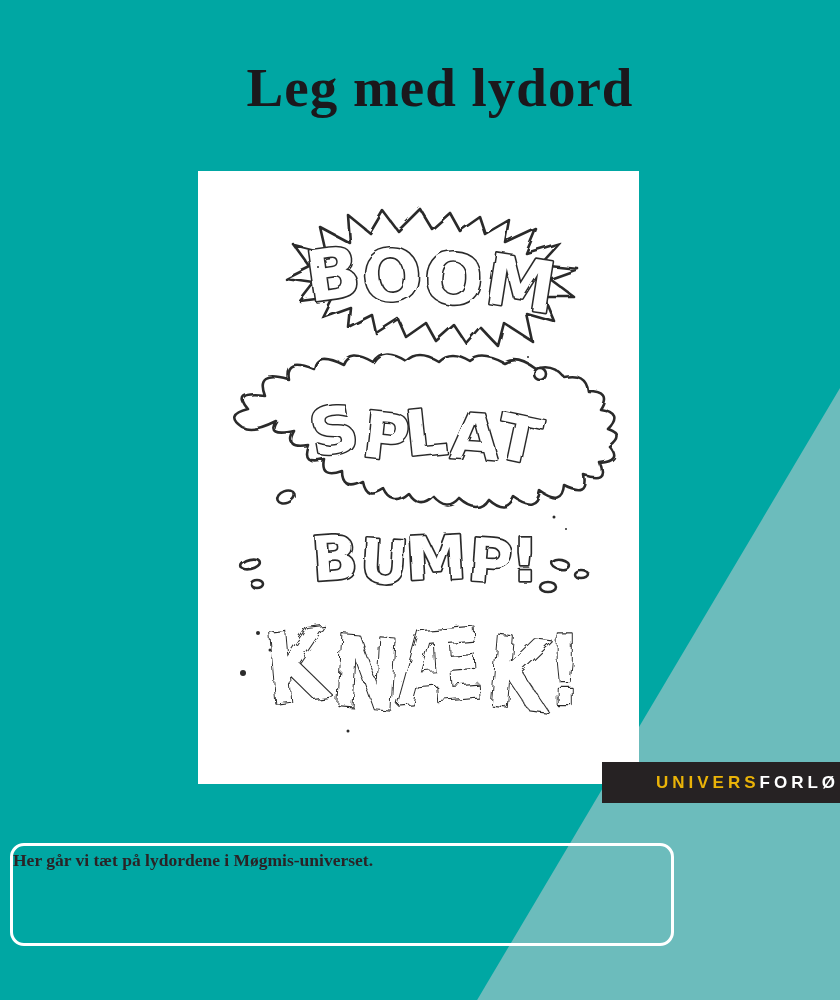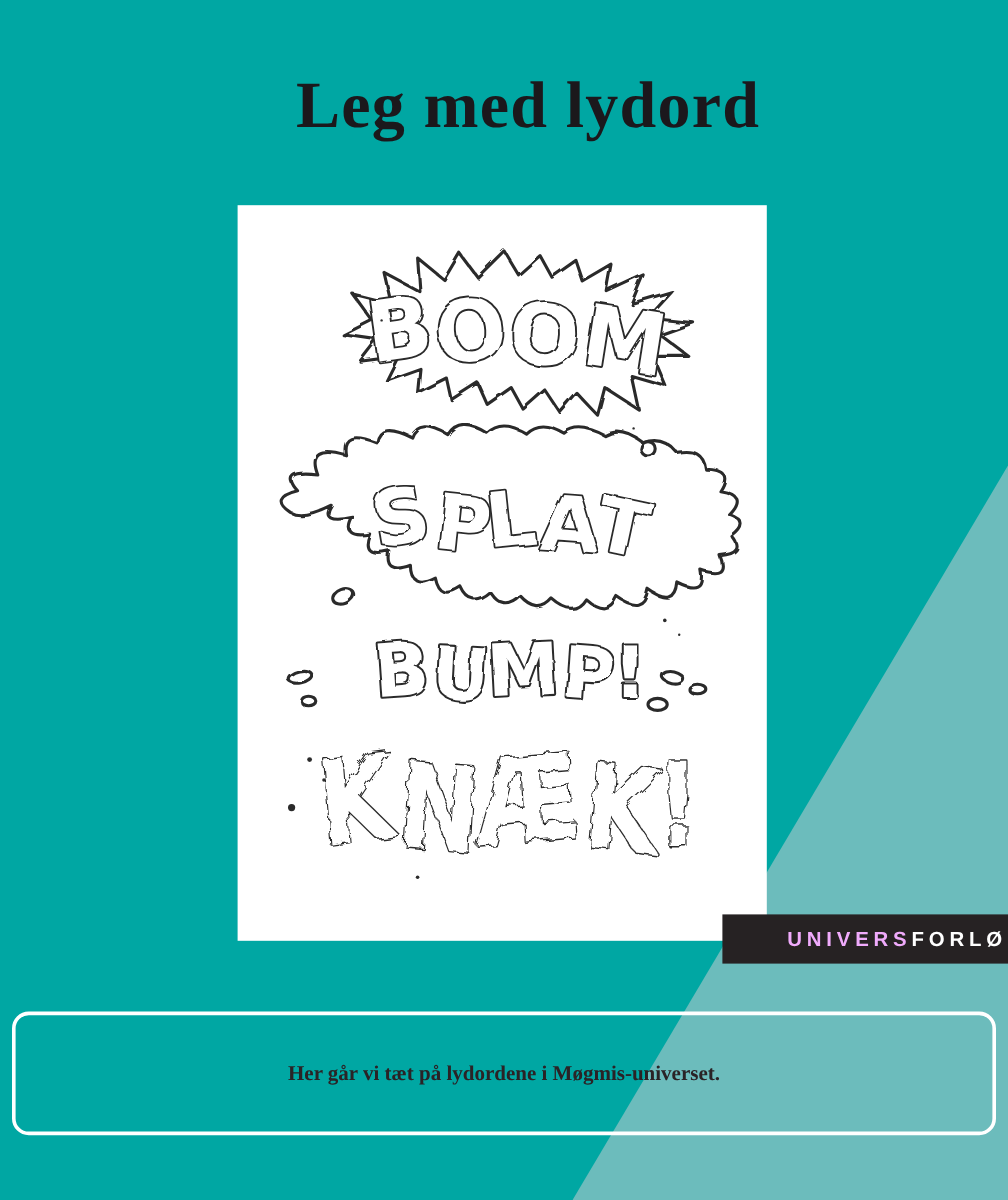--- a/index.html
+++ b/index.html
@@ -40,31 +40,31 @@
     overflow:hidden;
     white-space:nowrap;
     line-height:41px;
     padding-left:54px;
     box-sizing:border-box;
     font-family:"Liberation Sans", sans-serif;
     font-weight:bold;
     font-size:17px;
     letter-spacing:4px;
   }
-  .brand-univers{color:#f0abfc;}
+  .brand-univers{color:#eab308;}
   .brand-forlob{color:#ffffff;}
   .footer-box{
-    position:absolute;left:10px;top:843px;width:820px;height:103px;
+    position:absolute;left:10px;top:843px;width:664px;height:103px;
     box-sizing:border-box;
     border:3px solid #ffffff;
     border-radius:14px;
     z-index:5;
     display:flex;
-    flex-direction:column;
-    justify-content:center;
+    flex-direction:row;
+    justify-content:space-between;
     text-align:center;
     color:#2a2326;
     font-weight:bold;
     font-size:17.5px;
     line-height:29px;
   }
   .word-text{
     font-family:"DejaVu Sans", sans-serif;
     font-weight:bold;
     fill:#ffffff;

